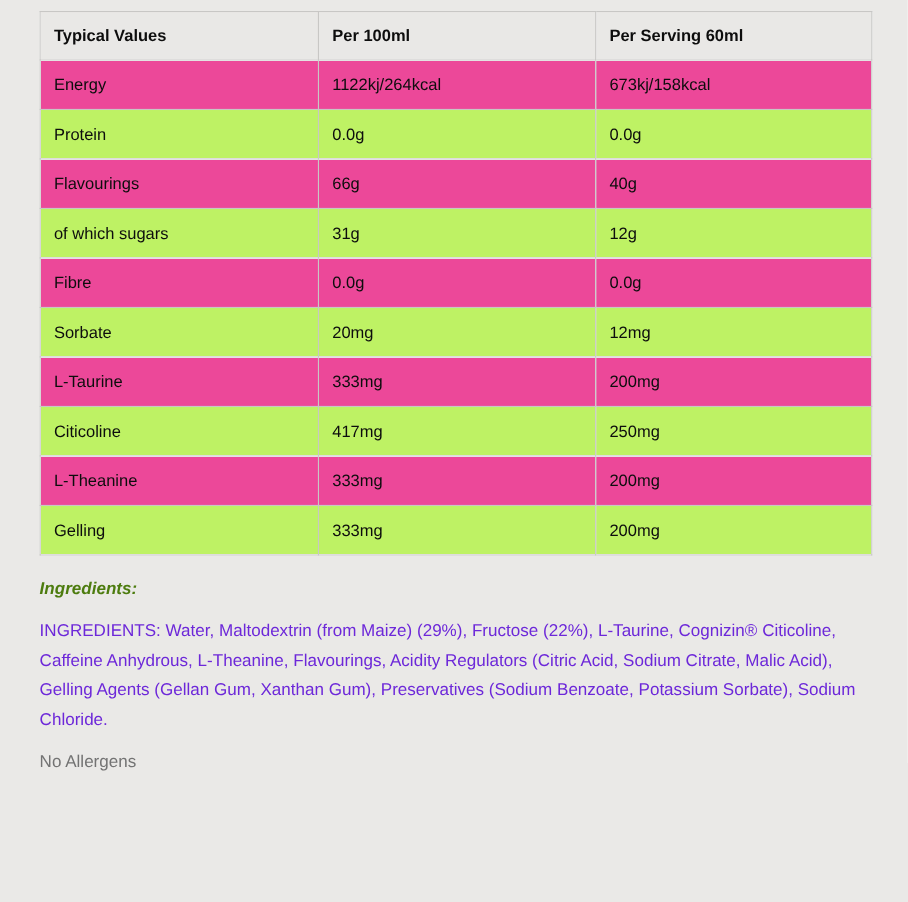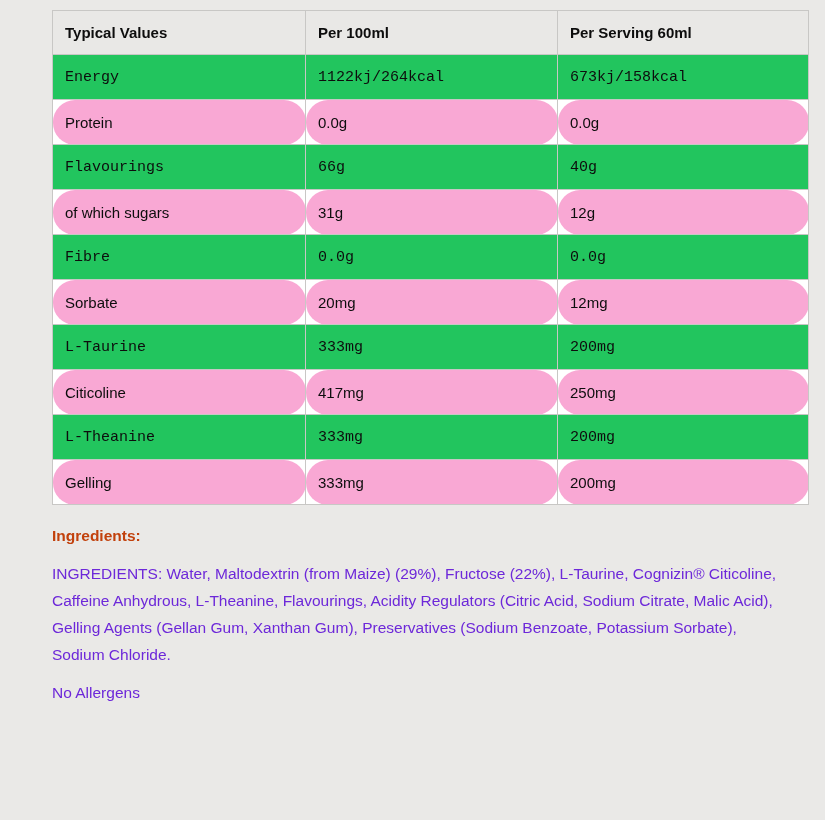--- a/index.html
+++ b/index.html
@@ -6,21 +6,20 @@
   html, body {
     width: 825px;
     height: 820px;
     background: #eae9e7;
     font-family: "Liberation Sans", sans-serif;
     color: #0d0d0d;
     overflow: hidden;
   }
   .panel {
     padding: 10px 33px 0 36px;
-    margin-left: 16px;
   }
   table.nutrition {
     width: 756px;
     border-collapse: collapse;
     table-layout: fixed;
     background: #ffffff;
   }
   table.nutrition col.c1 { width: 253px; }
   table.nutrition col.c2 { width: 252px; }
   table.nutrition col.c3 { width: 251px; }
@@ -36,40 +35,41 @@
   }
   table.nutrition th {
     height: 44px;
     font-weight: 700;
     background: #e9e8e6;
   }
   table.nutrition td {
     height: 45px;
     font-weight: 400;
   }
-  table.nutrition tr.stripe td { background: #f9a8d4; border-radius: 22px; }
-  table.nutrition tr.plain td  { background: #22c55e; font-family: Liberation Mono, monospace; }
+  table.nutrition tr.stripe td { background: #bef264; }
+  table.nutrition tr.plain td  { background: #ec4899; }
   .ingredients-heading {
     margin-top: 22px;
     font-size: 15.5px;
     font-weight: 700;
-    color: #c2410c;
+    color: #4d7c0f;
+    font-style: italic;
   }
   .ingredients-text {
     margin-top: 15px;
     font-size: 15.5px;
     line-height: 27px;
     max-width: 758px;
     color: #6d28d9;
   }
   .allergens-text {
     margin-top: 14px;
     font-size: 15.5px;
     line-height: 22px;
-    color: #6d28d9;
+    color: #737373;
   }
 </style>
 </head>
 <body>
 
 <div class="panel">
 
   <table class="nutrition">
     <colgroup>
         <col class="c1">

